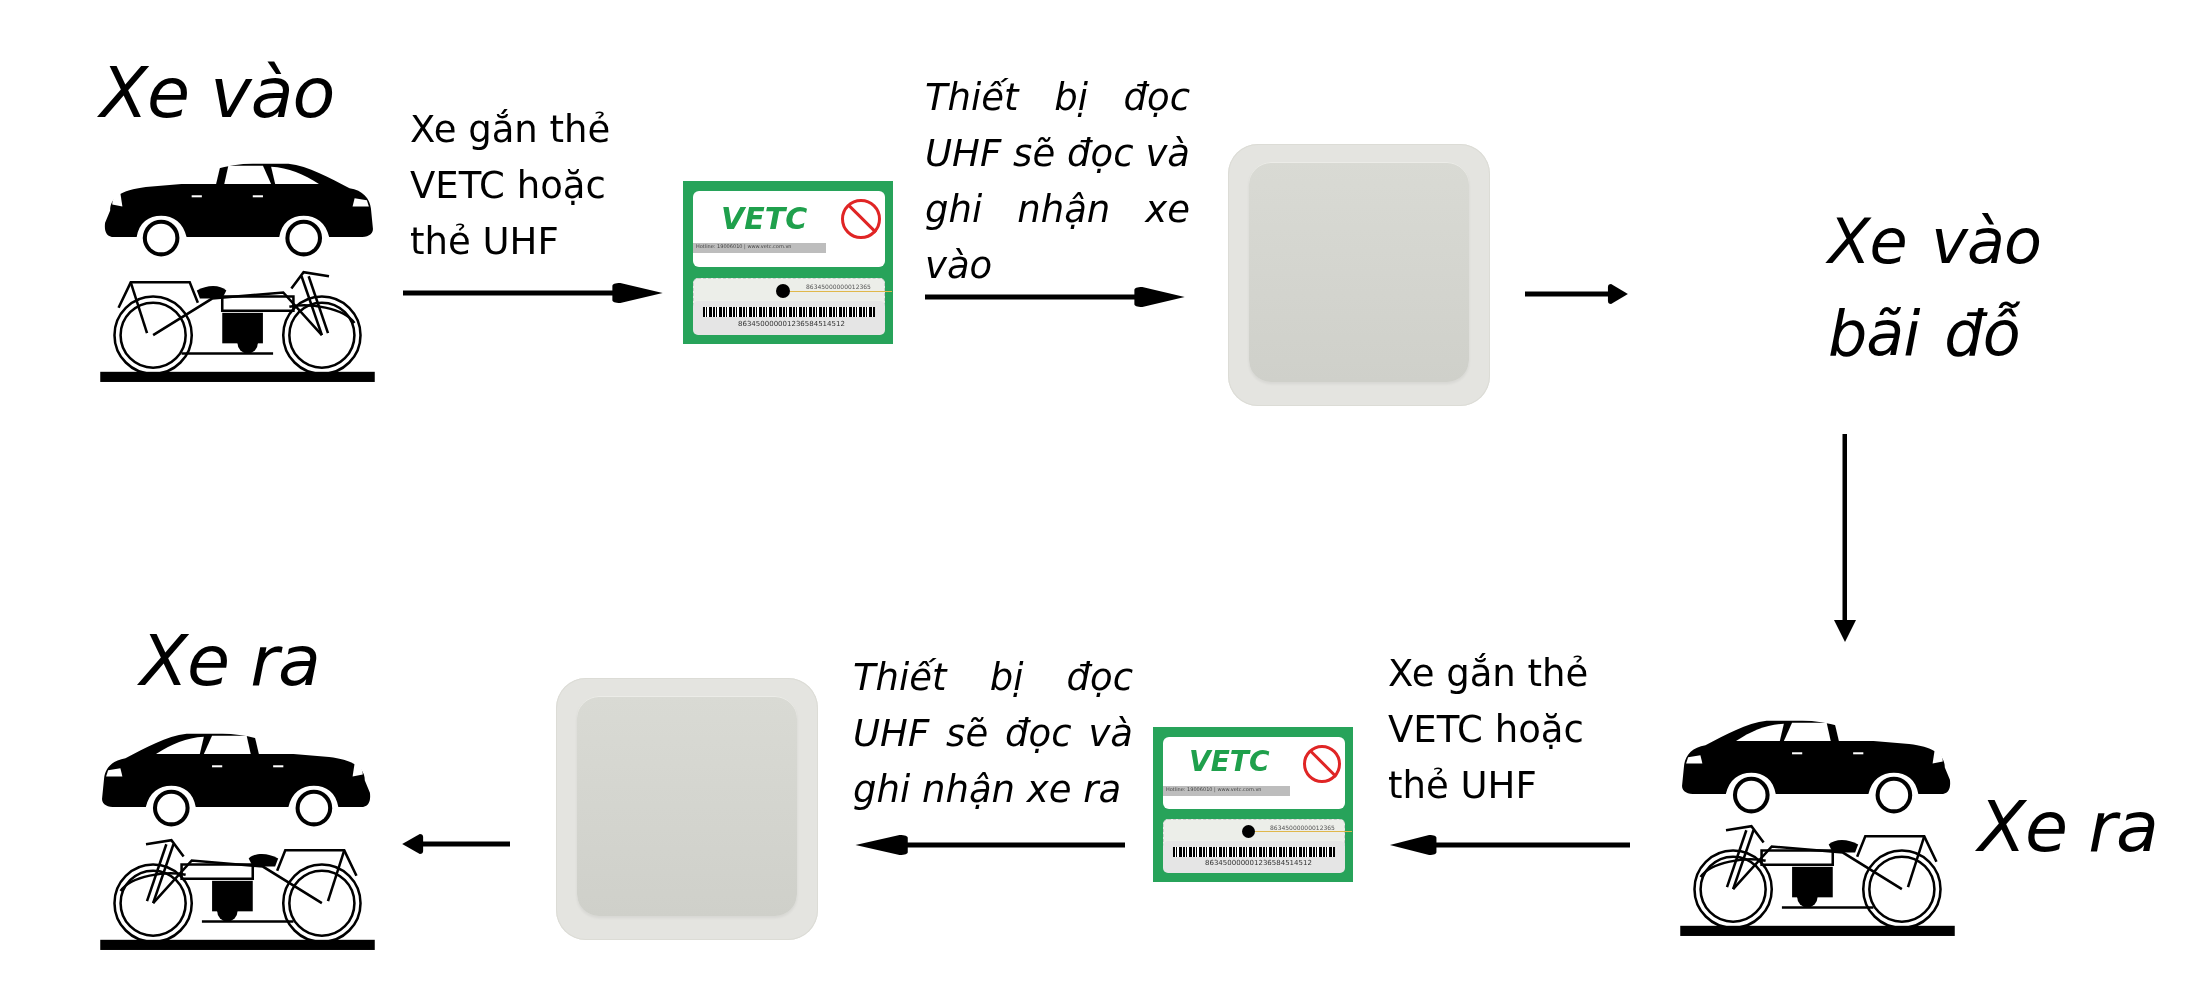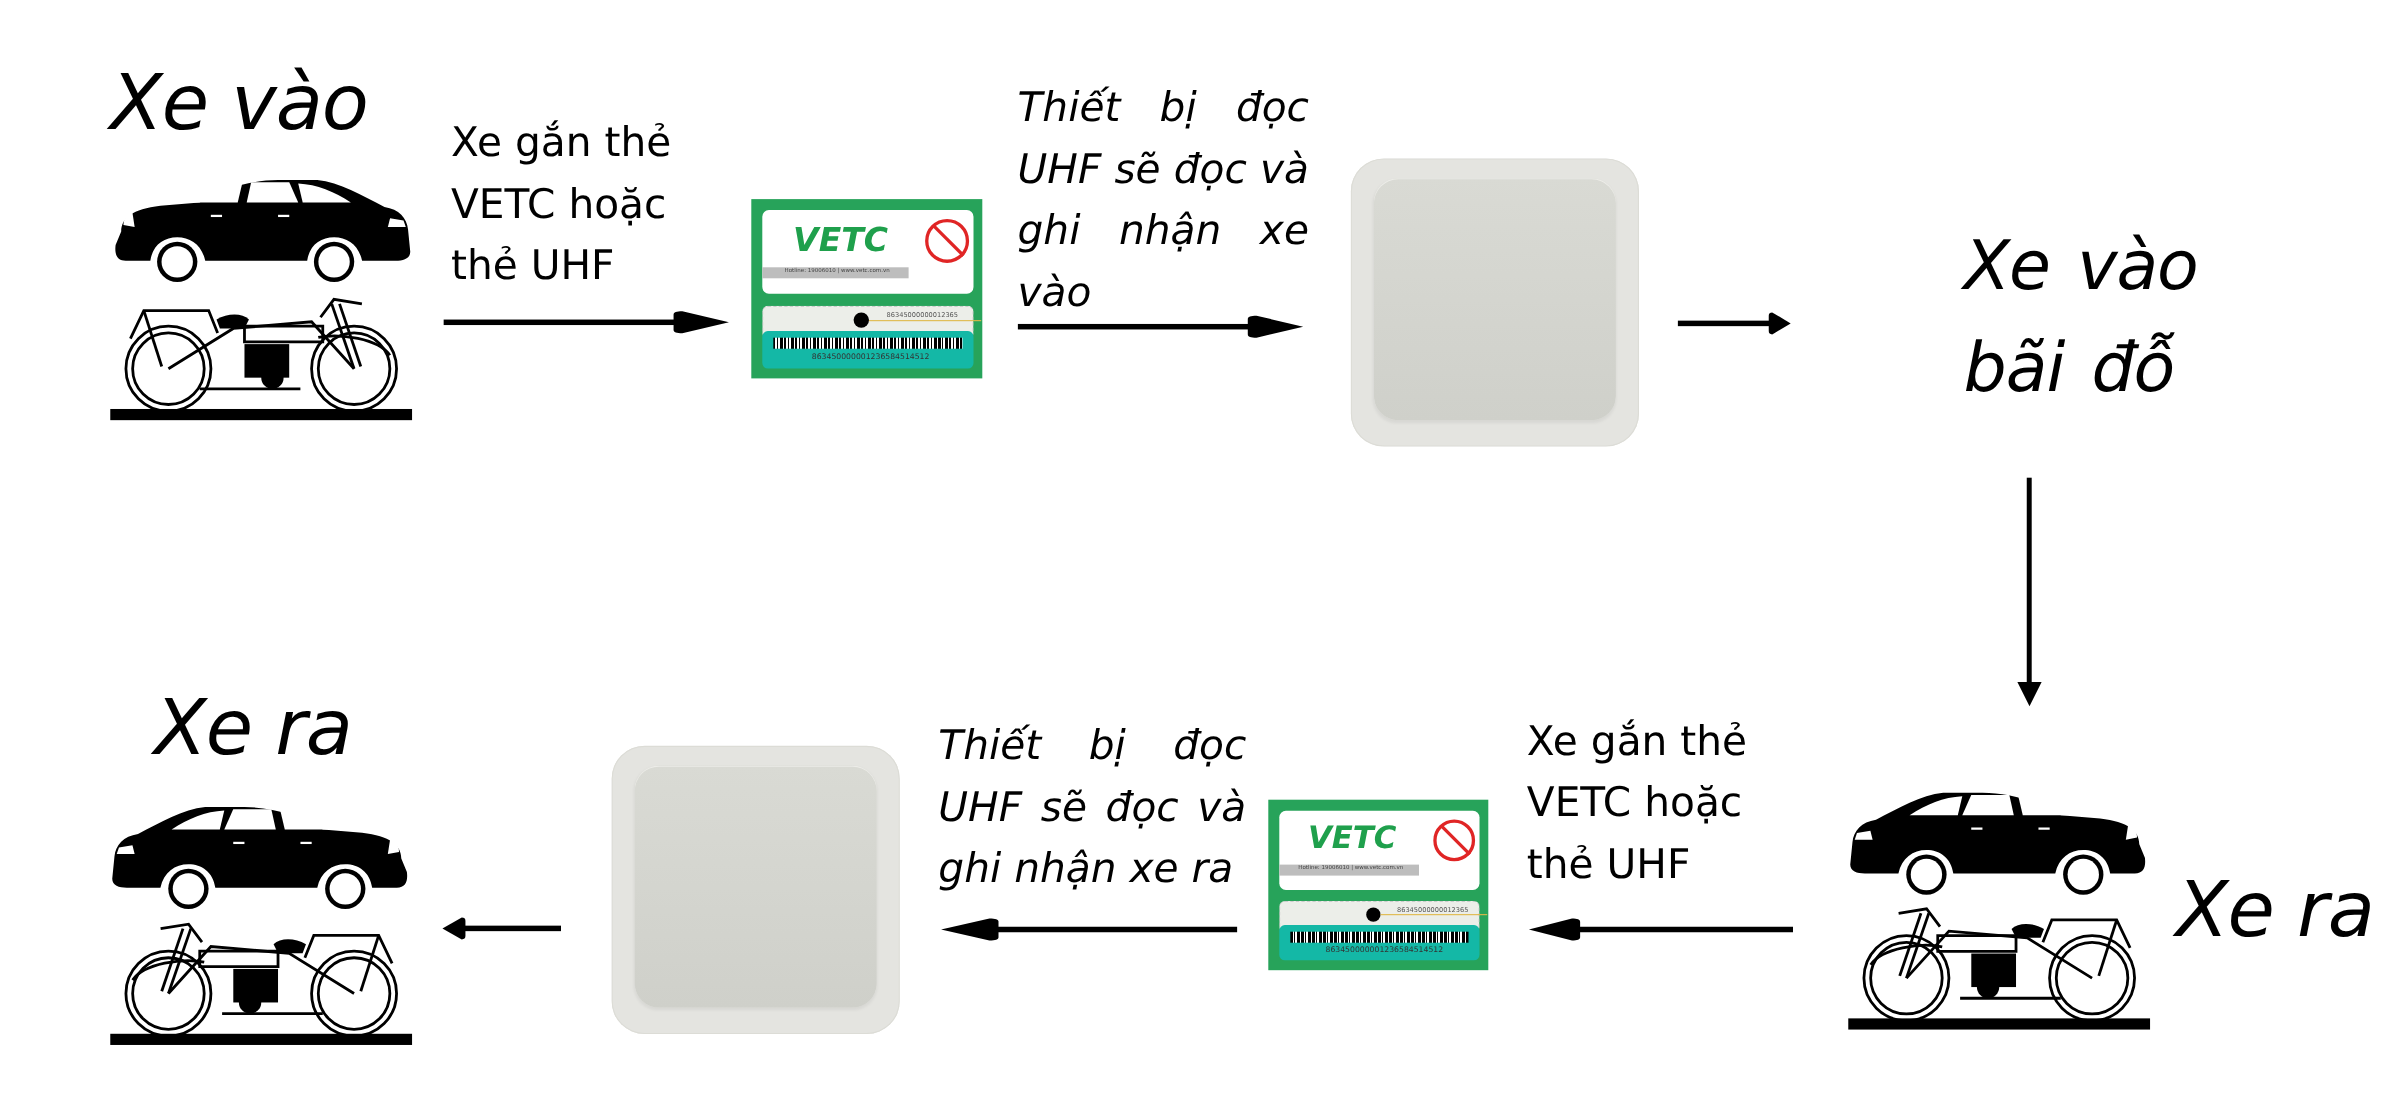--- a/index.html
+++ b/index.html
@@ -4,23 +4,23 @@
 <style>
   html, body { margin:0; padding:0; background:#ffffff; }
   body { width:2185px; height:1002px; position:relative; overflow:hidden;
          font-family:"DejaVu Sans", sans-serif; color:#000; }
   .abs { position:absolute; }
   .title-big { font-size:70px; font-weight:300; letter-spacing:-1px; line-height:1; white-space:nowrap;font-style:italic; }
   .label { font-size:37px; line-height:56px; font-weight:400; }
   .justify { text-align:justify; text-align-last:left;font-style:italic; }
   .arrow { position:absolute; }
   
-  .card { position:absolute; background:#27a35a; box-sizing:border-box; padding:10px 8px 20px 10px;text-align:center; }
+  .card { position:absolute; background:#27a35a; box-sizing:border-box; padding:10px 8px 20px 10px; }
   .card .top { background:#fff; border-radius:6px; position:relative; height:60%; }
-  .card .bottom { background:#14b8a6; border-radius:5px; position:absolute; left:10px; right:8px; bottom:9px; height:30%; }
+  .card .bottom { background:#e5e5e5; border-radius:5px; position:absolute; left:10px; right:8px; bottom:9px; height:30%; }
   .card .logo { position:absolute; color:#1fa04c; font-weight:700; font-style:italic; font-family:"DejaVu Sans", sans-serif; }
   .card .hotline { position:absolute; background:#bdbdbd; color:#444; font-size:5px; white-space:nowrap; overflow:hidden; padding-left:3px; }
   .card .nosign { position:absolute; border:3px solid #e02525; border-radius:50%; box-sizing:border-box; }
   .card .nosign::after { content:""; position:absolute; left:50%; top:-2px; bottom:-2px; width:3px; background:#e02525; transform:rotate(-45deg); }
   .card .chip { position:absolute; background:#000; border-radius:50%; }
   .card .barcode { position:absolute; height:10px;
      background: repeating-linear-gradient(90deg,#000 0 2px,#fff 2px 3px,#000 3px 4px,#fff 4px 6px,#000 6px 9px,#fff 9px 10px); }
   .card .code { position:absolute; font-size:7px; color:#333; white-space:nowrap; }
   .card .mid { position:absolute; background:#eceee9; border-radius:5px; border:1px dashed #ccc; }
   .card .midcode { position:absolute; font-size:6px; color:#555; white-space:nowrap; }
@@ -118,21 +118,21 @@
   </svg>
 
 <div class="reader" style="left:1228px; top:144px; width:262px; height:262px;">
     <div class="face"></div>
   </div>
 
 <svg class="abs arrow" style="left:1525px; top:282px; width:105px; height:24px;" preserveAspectRatio="none" viewBox="0 0 100 24">
     <use href="#arrowR"></use>
   </svg>
 
-<div class="abs title-big" style="left:1785px; top:196px; font-size:62px; line-height:92px; white-space:normal; width:260px; word-spacing:6px;">Xe vào bãi đỗ</div>
+<div class="abs title-big" style="left:1828px; top:196px; font-size:62px; line-height:92px; white-space:normal; width:260px; word-spacing:6px;">Xe vào bãi đỗ</div>
 
 <svg class="abs" style="left:1830px; top:434px; width:30px; height:210px;" viewBox="0 0 30 210" preserveAspectRatio="none">
   <rect x="12.5" y="0" width="4.5" height="190" fill="#000"></rect>
   <path d="M4 186 L26 186 L15 208 Z" fill="#000"></path>
 </svg>
 
 <svg class="abs" style="left:1680px; top:715px; width:275px; height:100px;">
     <g transform="translate(275,0) scale(-1,1)">
       <use href="#car" width="275" height="100"></use>
     </g>

